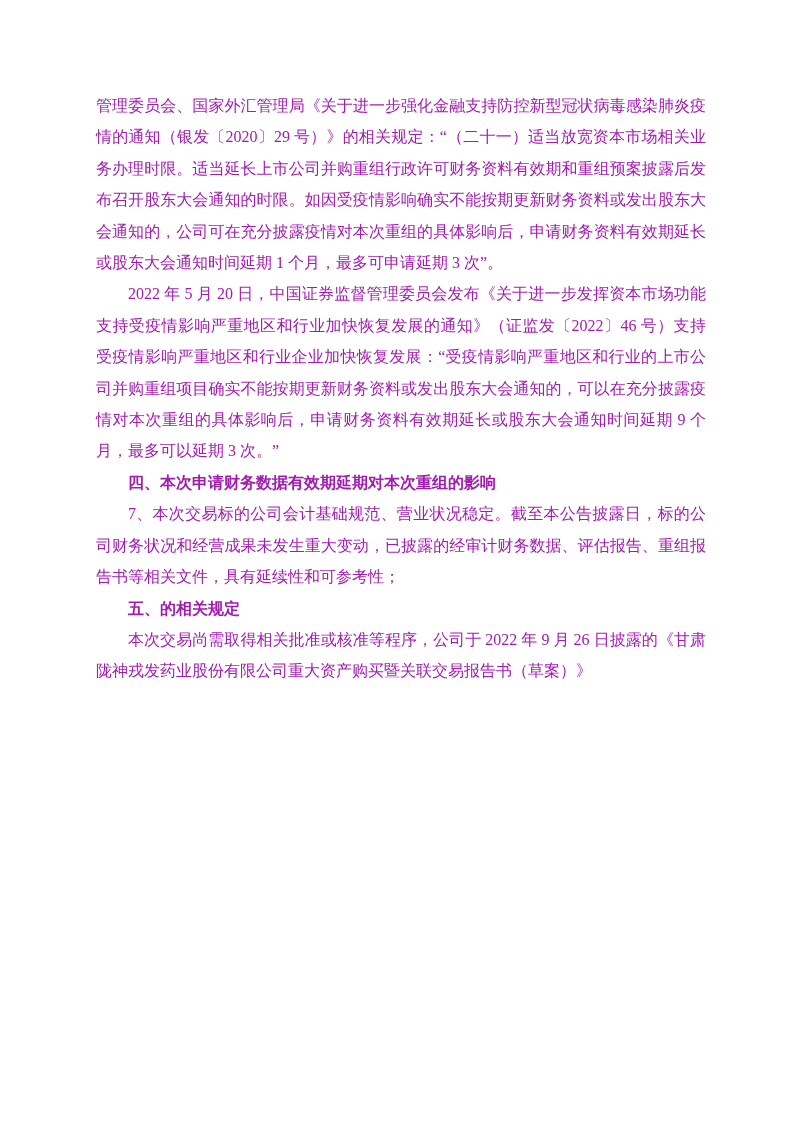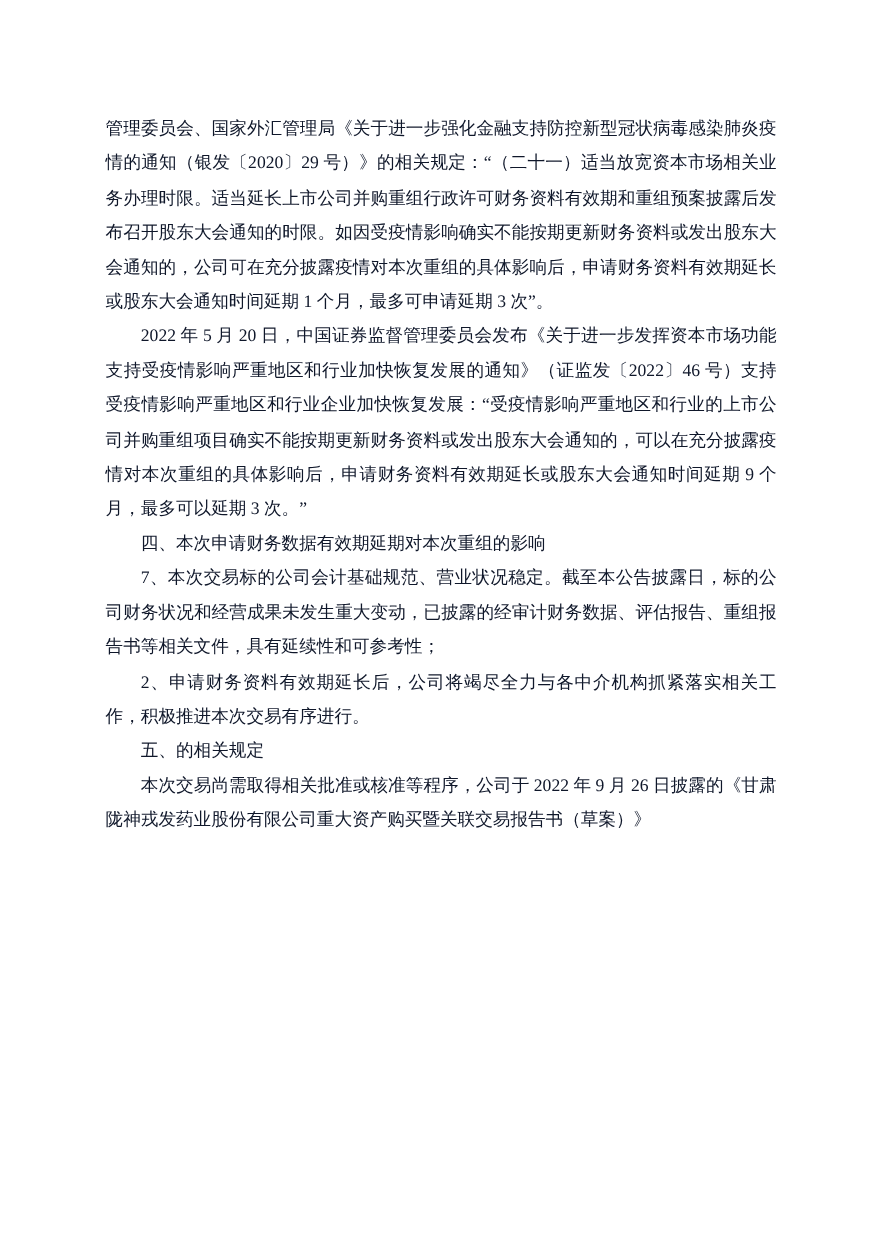--- a/index.html
+++ b/index.html
@@ -10,53 +10,52 @@
   .page {
     position: relative;
     width: 793px;
     height: 1122px;
     background: #ffffff;
     overflow: hidden;
   }
   .content {
     position: absolute;
     left: 96px;
-    top: 102px;
+    top: 90px;
     width: 610px;
-    color: #0f172a;
+    color: #a21caf;
     font-family: "Liberation Serif", "DejaVu Serif", serif;
     font-size: 16px;
     line-height: 31.4px;
     text-align: justify;
     text-justify: inter-character;
   }
   .para {
     margin: 0;
     padding: 0;
     text-indent: 2em;
   }
   .para.no-indent {
     text-indent: 0;
   }
   .heading {
     margin: 0;
     padding: 0;
     text-indent: 2em;
     font-size: 16px;
     line-height: 31.4px;
-    font-weight: 400;
+    font-weight: 700;
     font-family: "Liberation Serif", "DejaVu Serif", serif;
   }
 </style>
 </head>
 <body>
 
 <div class="page">
   <div class="content">
     <p class="para no-indent">管理委员会、国家外汇管理局《关于进一步强化金融支持防控新型冠状病毒感染肺炎疫情的通知（银发〔2020〕29 号）》的相关规定：“（二十一）适当放宽资本市场相关业务办理时限。适当延长上市公司并购重组行政许可财务资料有效期和重组预案披露后发布召开股东大会通知的时限。如因受疫情影响确实不能按期更新财务资料或发出股东大会通知的，公司可在充分披露疫情对本次重组的具体影响后，申请财务资料有效期延长或股东大会通知时间延期 1 个月，最多可申请延期 3 次”。</p>
     <p class="para">2022 年 5 月 20 日，中国证券监督管理委员会发布《关于进一步发挥资本市场功能支持受疫情影响严重地区和行业加快恢复发展的通知》（证监发〔2022〕46 号）支持受疫情影响严重地区和行业企业加快恢复发展：“受疫情影响严重地区和行业的上市公司并购重组项目确实不能按期更新财务资料或发出股东大会通知的，可以在充分披露疫情对本次重组的具体影响后，申请财务资料有效期延长或股东大会通知时间延期 9 个月，最多可以延期 3 次。”</p>
     <h3 class="heading">四、本次申请财务数据有效期延期对本次重组的影响</h3>
     <p class="para">7、本次交易标的公司会计基础规范、营业状况稳定。截至本公告披露日，标的公司财务状况和经营成果未发生重大变动，已披露的经审计财务数据、评估报告、重组报告书等相关文件，具有延续性和可参考性；</p>
-    <p class="para">2、申请财务资料有效期延长后，公司将竭尽全力与各中介机构抓紧落实相关工作，积极推进本次交易有序进行。</p>
     <h3 class="heading">五、的相关规定</h3>
     <p class="para">本次交易尚需取得相关批准或核准等程序，公司于 2022 年 9 月 26 日披露的《甘肃陇神戎发药业股份有限公司重大资产购买暨关联交易报告书（草案）》</p>
   </div>
 </div>
 
 </body></html>

